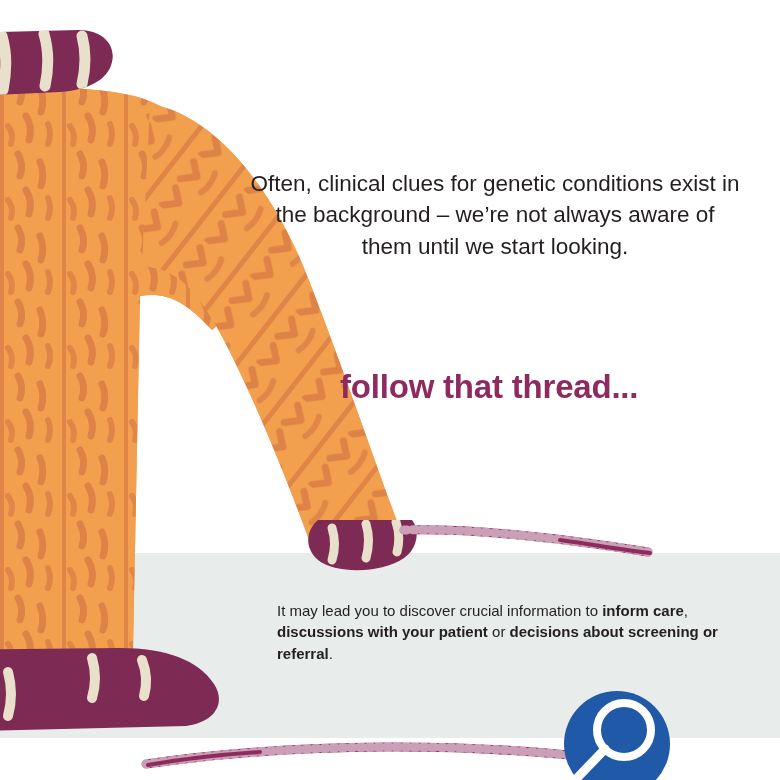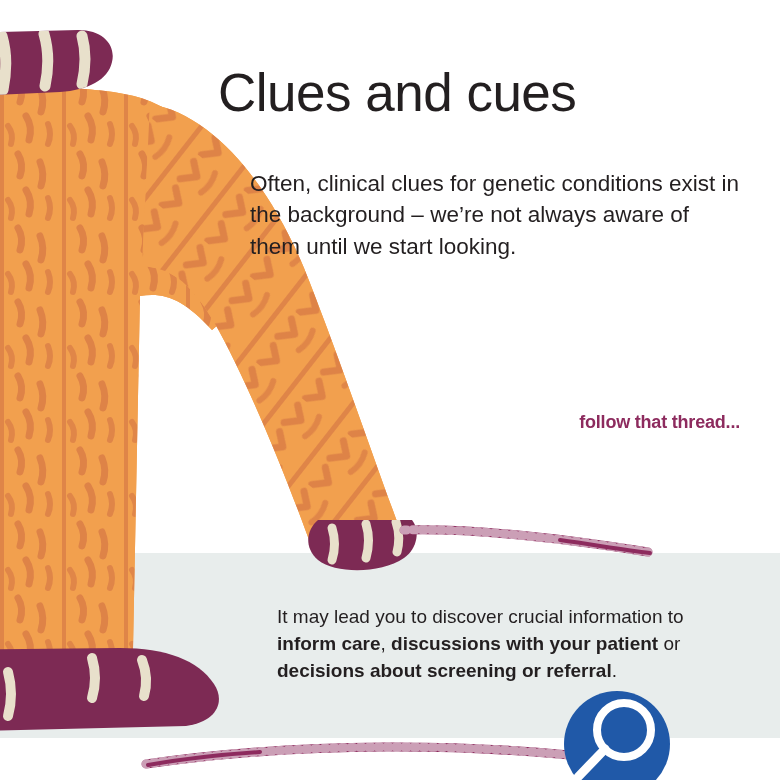--- a/index.html
+++ b/index.html
@@ -42,56 +42,56 @@
     font-size: 53px;
     font-weight: 300;
     letter-spacing: -0.5px;
     color: #231f20;
     line-height: 1.08;
     white-space: nowrap;
   }
 
   .body-para {
     position: absolute;
-    text-align: left;
+    text-align: center;
     color: #231f20;
     font-size: 22.5px;
     line-height: 1.42;
     font-weight: 400;
   }
   #para-one {
     left: 250px;
     top: 145px;
     width: 490px;
   }
   #para-two {
     left: 340px;
     top: 267px;
     width: 400px;
   }
   #callout {
     position: absolute;
     left: 340px;
-    top: 412px;
+    top: 368px;
     width: 400px;
-    text-align: right;
-    font-size: 18px;
+    text-align: left;
+    font-size: 33px;
     font-weight: bold;
     color: #8d2b5e;
     letter-spacing: -0.2px;
   }
 
   #bottom-para {
     position: absolute;
     left: 277px;
     top: 585px;
     width: 470px;
     text-align: left;
     color: #231f20;
-    font-size: 19px;
+    font-size: 15px;
     line-height: 1.42;
     font-weight: 400;
   }
   #bottom-para b { font-weight: bold; }
 </style>
 </head>
 <body>
 
 <div id="poster">
 
@@ -219,21 +219,20 @@
     </g>
 
     <g>
       <circle cx="617" cy="744" r="53" fill="#2059a8"></circle>
       <circle cx="624" cy="730" r="27" fill="none" stroke="#ffffff" stroke-width="8"></circle>
       <line x1="605" y1="749" x2="578" y2="777" stroke="#ffffff" stroke-width="9" stroke-linecap="round"></line>
     </g>
   </svg>
 
   <div class="text-layer">
-    <h1 id="page-title">Clues and cues</h1>
 
     <p id="para-one" class="body-para">Often, clinical clues for genetic conditions exist in the background – we’re not always aware of them until we start looking.</p>
 
 
     <div id="callout">follow that thread...</div>
 
     <p id="bottom-para"><span>It may lead you to discover crucial information to </span><b>inform care</b><span>, </span><b>discussions with your patient</b><span> or </span><b>decisions about screening or referral</b><span>.</span></p>
   </div>
 </div>
 

